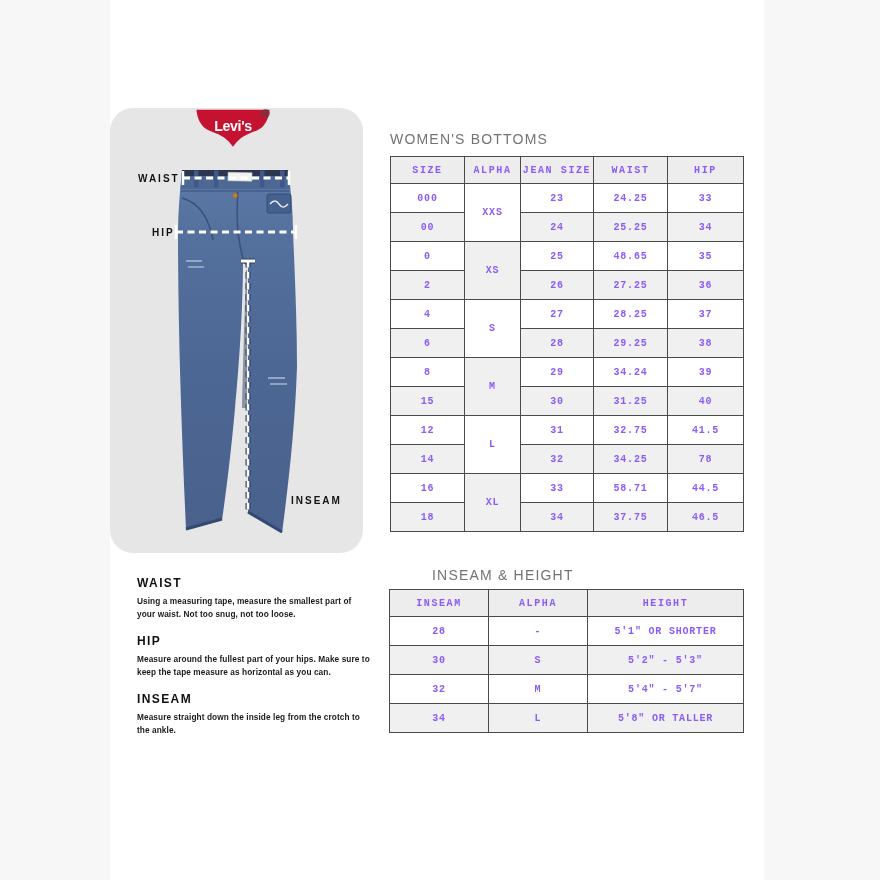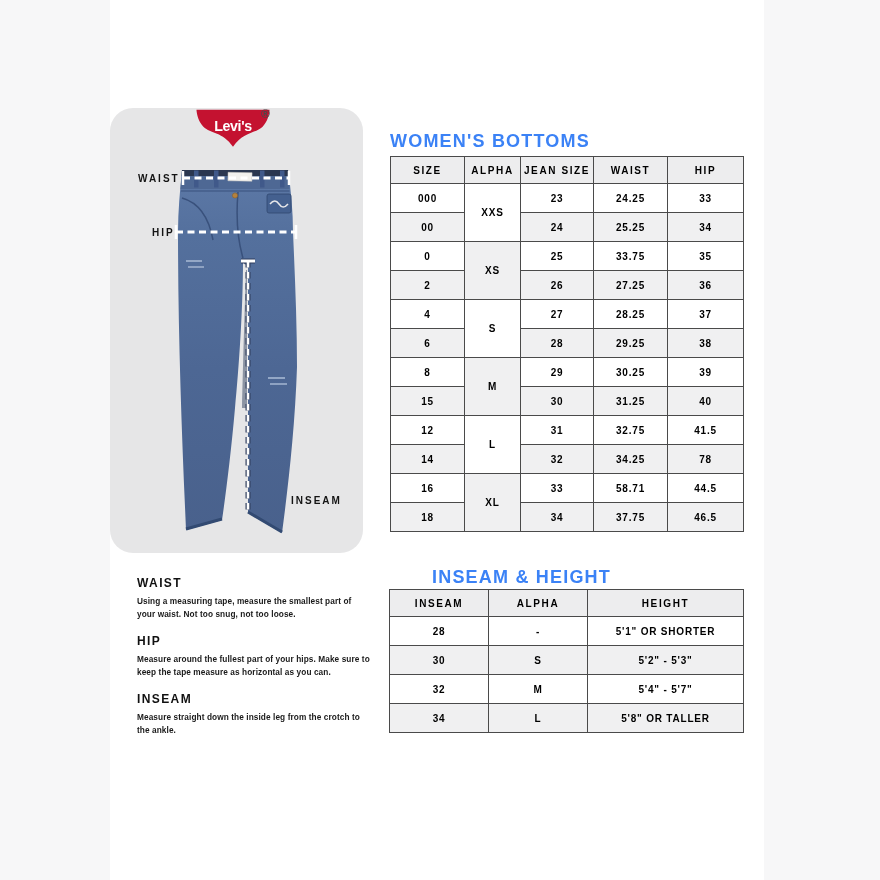--- a/index.html
+++ b/index.html
@@ -12,27 +12,27 @@
   .jeans-panel { position:absolute; left:0; top:108px; width:253px; height:445px; background:#e6e6e7;border-radius:23px; }
   .logo-svg { position:absolute; left:84px; top:1px; width:78px; height:40px; }
   .reg-mark { position:absolute; left:151px; top:-1px; font-size:12px; font-weight:bold; color:#4a4a4a; }
   .jeans-svg { position:absolute; left:0; top:0; width:253px; height:445px; }
   .measure-label { position:absolute; font-size:10px; font-weight:bold; letter-spacing:2px; color:#141414; white-space:nowrap; }
   .lbl-waist { left:28px; top:65px; }
   .lbl-hip   { left:42px; top:119px; }
   .lbl-inseam{ left:181px; top:387px; }
 
   
-  .sec-title { position:absolute; font-size:18px; font-weight:bold; letter-spacing:1.2px; color:#3b82f6; white-space:nowrap; }
+  .sec-title { position:absolute; font-size:14px; font-weight:normal; letter-spacing:1.2px; color:#737373; white-space:nowrap; }
   .wb-title { left:280px; top:131px; }
   .ih-title { left:280px; top:567px;margin-left:42px; }
 
   
   table { border-collapse:collapse; table-layout:fixed; position:absolute;
-          border:1.5px solid #3a3a3a; color:#000000; background:#fff; }
+          border:1.5px solid #3a3a3a; color:#8b5cf6; background:#fff;font-family:Liberation Mono, monospace; }
   .wb-table { left:280px; top:156px; width:353px; }
   .ih-table { left:279px; top:589px; width:354px; }
   th { border:1px solid #4a4a4a; background:#ededee; height:27px;
        font-size:10px; font-weight:bold; letter-spacing:1.6px; text-align:center; }
   td { border:1px solid #4a4a4a; height:29px; background:#fff;
        font-size:10px; font-weight:bold; letter-spacing:0.8px; text-align:center; }
   tr.alt td { background:#f0f0f1; }
   tr.gsep td { border-top:1.5px solid #3a3a3a; }
   td.alpha-cell.plain { background:#ffffff; }
   td.alpha-cell.shade { background:#f0f0f1; }
@@ -158,21 +158,21 @@
           <tr class="alt">
             <td>00</td>
             <td>24</td>
             <td>25.25</td>
             <td>34</td>
           </tr>
           <tr class="gsep">
             <td>0</td>
             <td rowspan="2" class="alpha-cell shade">XS</td>
             <td>25</td>
-            <td>33.75</td>
+            <td>48.65</td>
             <td>35</td>
           </tr>
           <tr class="alt">
             <td>2</td>
             <td>26</td>
             <td>27.25</td>
             <td>36</td>
           </tr>
           <tr class="gsep">
             <td>4</td>
@@ -184,21 +184,21 @@
           <tr class="alt">
             <td>6</td>
             <td>28</td>
             <td>29.25</td>
             <td>38</td>
           </tr>
           <tr class="gsep">
             <td>8</td>
             <td rowspan="2" class="alpha-cell shade">M</td>
             <td>29</td>
-            <td>30.25</td>
+            <td>34.24</td>
             <td>39</td>
           </tr>
           <tr class="alt">
             <td>15</td>
             <td>30</td>
             <td>31.25</td>
             <td>40</td>
           </tr>
           <tr class="gsep">
             <td>12</td>

